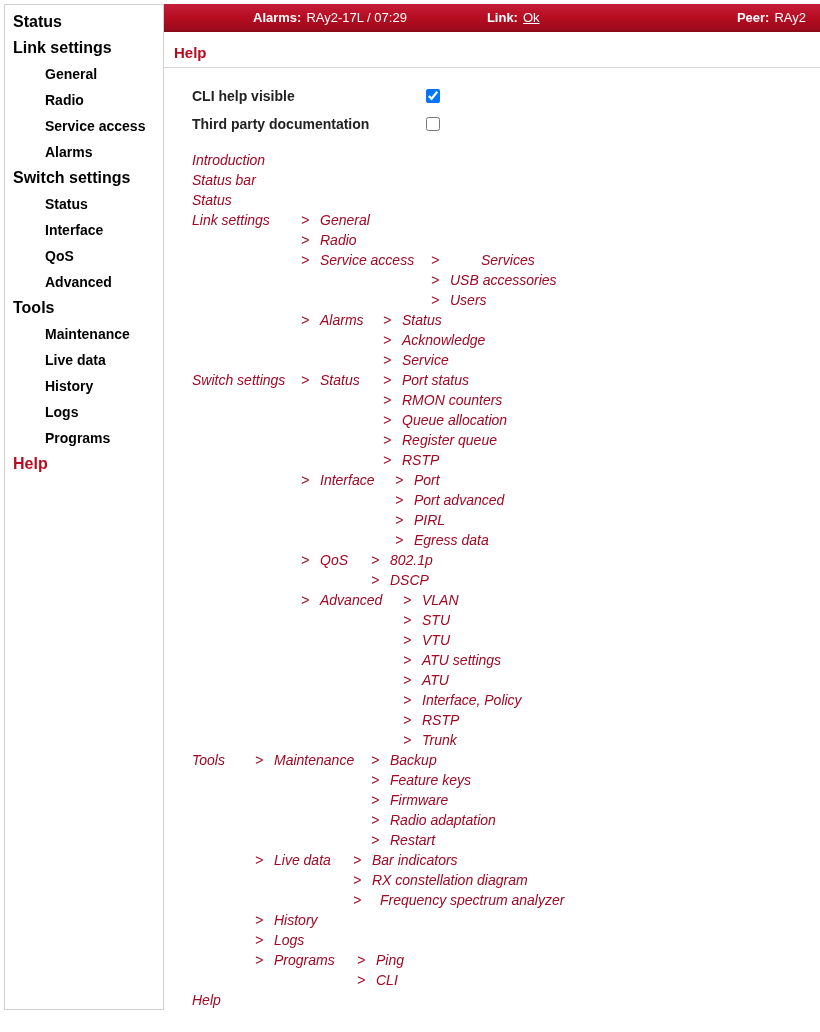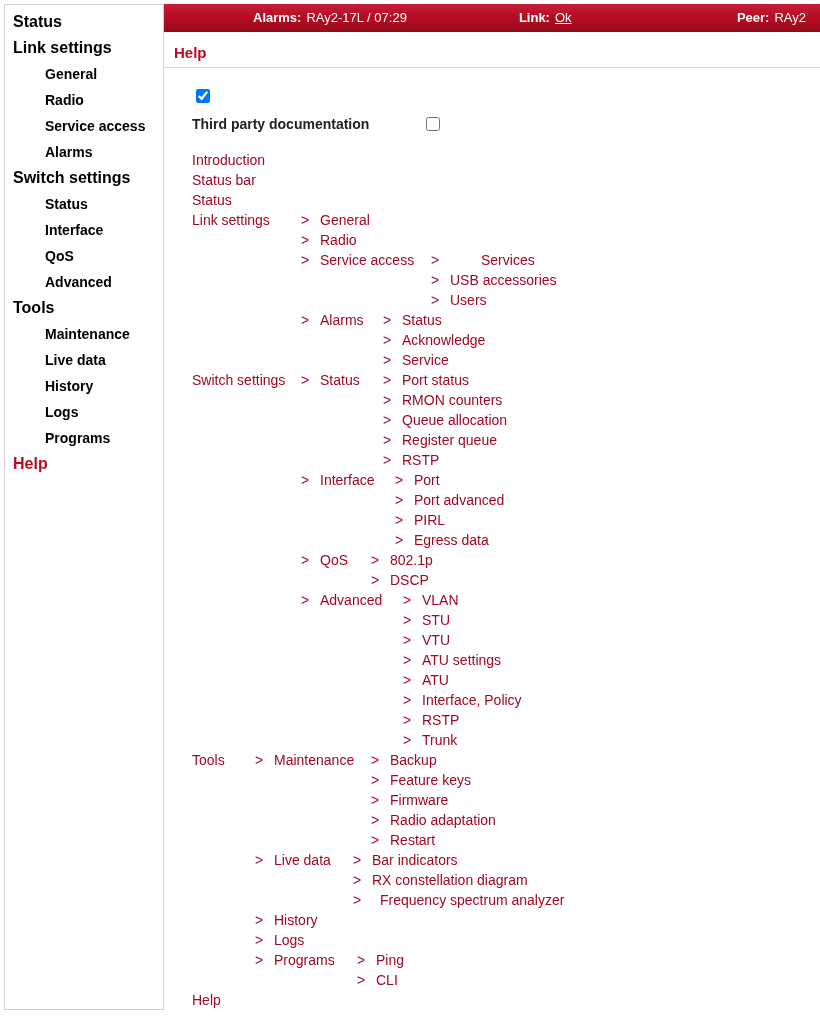--- a/index.html
+++ b/index.html
@@ -44,21 +44,21 @@
     height: 28px;
     display: flex;
     align-items: center;
     font-size: 13px;
     padding: 0 14px;
     border-bottom: 2px solid #8d0a18;
     margin-top: 4px;
   }
   .status-seg { display: flex; gap: 5px; }
   .status-seg.local { margin-left: 75px; }
-  .status-seg.link { margin-left: 112px; }
+  .status-seg.link { margin-left: 80px; }
   .status-seg.peer { margin-left: auto; }
   .status-seg .lbl { font-weight: bold; }
   .status-seg .val { font-weight: normal; }
   .status-seg .val.underline { text-decoration: underline; }
 
   .page-title {
     color: #B70D21;
     font-size: 15px;
     font-weight: bold;
     padding: 12px 0 6px 10px;
@@ -80,20 +80,21 @@
   .form-row input[type=checkbox] {
     width: 14px; height: 14px;
   }
 
   .tree { padding: 12px 0 0 0; font-size: 14px; }
   .tree-row {
     display: flex;
     gap: 8px;
     padding: 2px 0;
     color: #A00824;
+    font-style: italic;
   }
   .tree-row span { white-space: nowrap; }       
   .tree { padding-left: 0px; }
   a.treelink { color:#A00824; text-decoration:none; cursor:pointer; }
   .gt { color:#A00824; }
 </style>
 </head>
 <body>
 
 <div class="layout">
@@ -131,20 +132,21 @@
       <div class="status-seg peer">
         <span class="lbl">Peer:</span>
         <span class="val">RAy2</span>
       </div>
     </div>
 
     <div class="page-title">Help</div>
 
     <div class="content">
       <div class="form-row">
+        <span class="lbl">CLI help visible</span>
         <input type="checkbox" id="cb-cli" checked="" style="">
       </div>
       <div class="form-row">
         <span class="lbl">Third party documentation</span>
         <input type="checkbox" id="cb-third" style="">
       </div>
 
       <div class="tree" id="tree">
           <div class="tree-row">
             <span style="display: inline-block; width: 98px;"><a class="treelink">Introduction</a></span>

